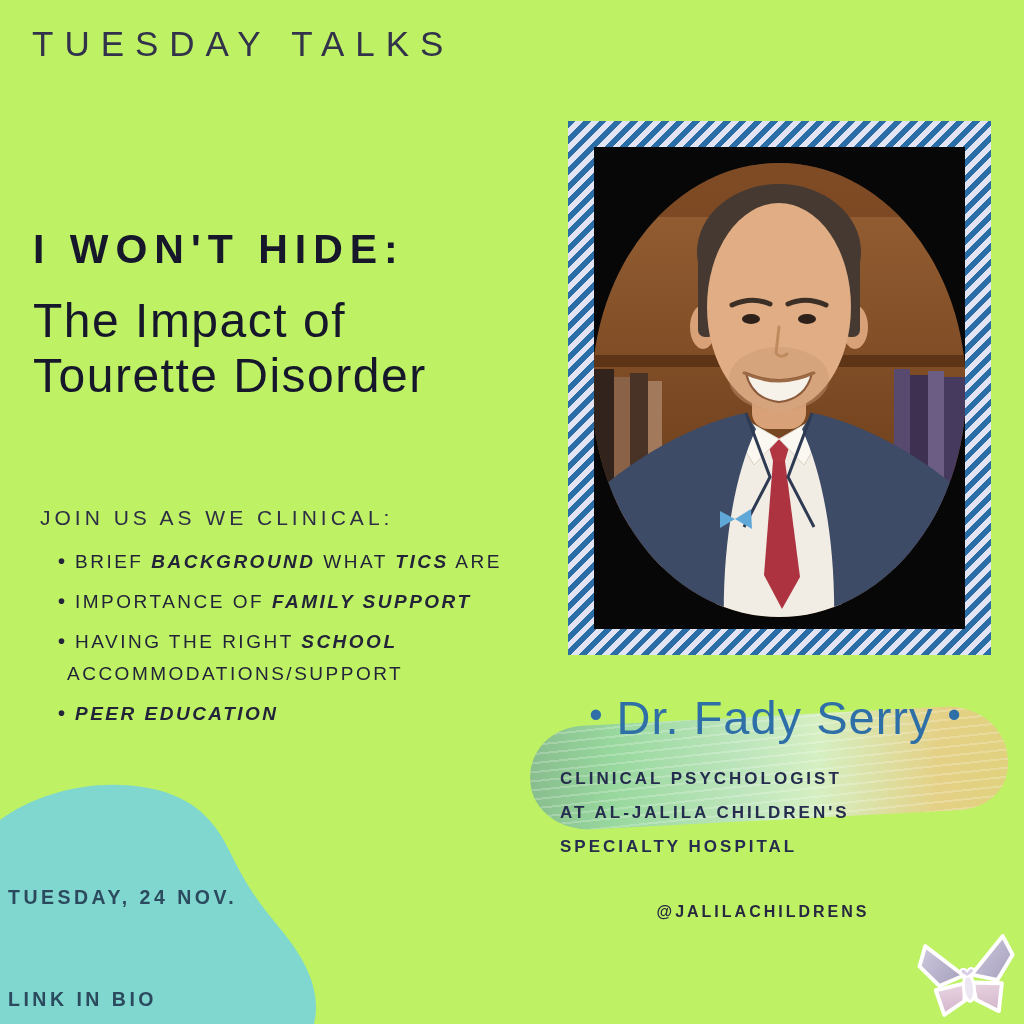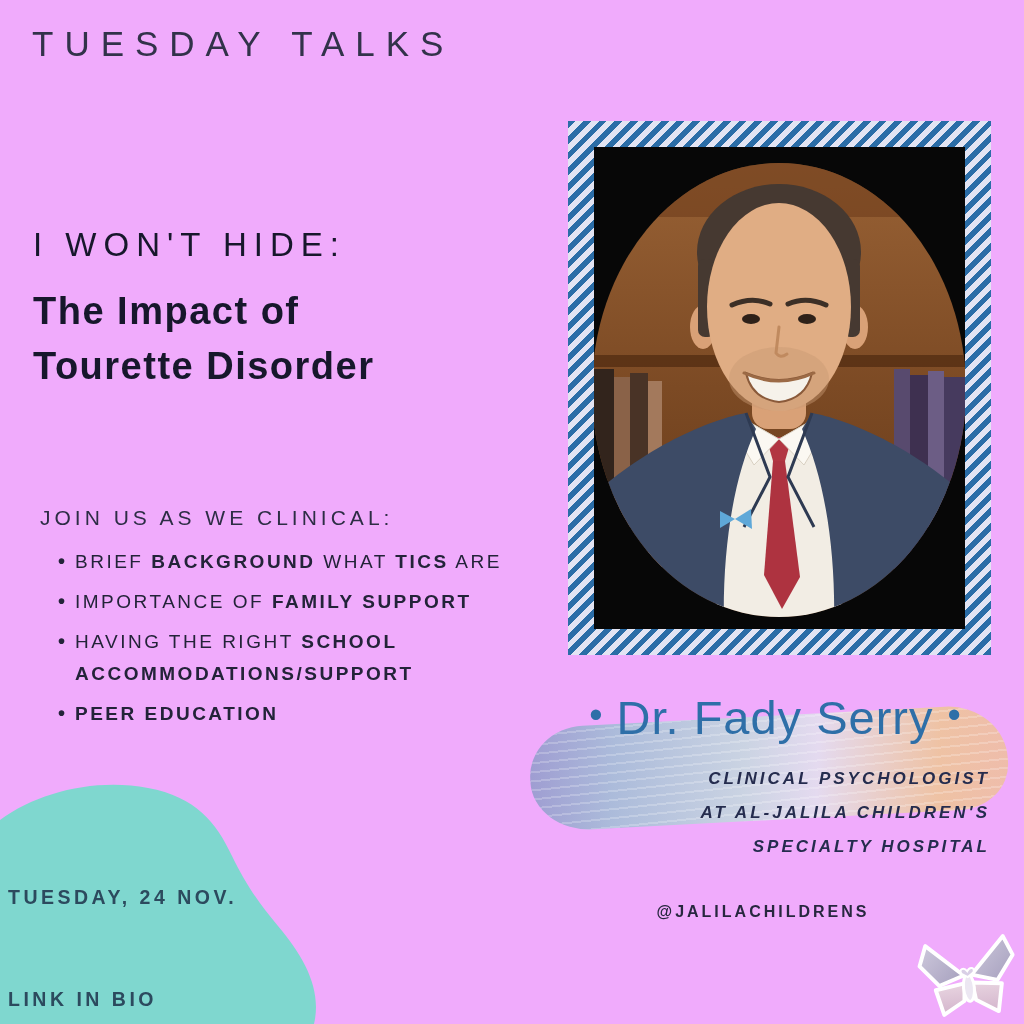--- a/index.html
+++ b/index.html
@@ -1,41 +1,41 @@
 <!DOCTYPE html>
 <html><head>
 <meta charset="utf-8">
 <style>
   html,body { margin:0; padding:0; }
   .poster {
     position:relative; width:1024px; height:1024px; overflow:hidden;
-    background:#f0abfc;
+    background:#bef264;
     font-family:"Liberation Sans", sans-serif;
     color:#1c1c30;
   }
   
   .brand {
     position:absolute; left:32px; top:24px;
     font-size:35px; font-weight:300; letter-spacing:11px; color:#32324a;
   }
   .title { position:absolute; left:33px; top:226px; color:#17172c; }
-  .title-line1 { font-size:33px; font-weight:400; letter-spacing:7px; margin-bottom:20px; }
-  .title-line2, .title-line3 { font-size:38px; font-weight:700; letter-spacing:1.5px; line-height:55px; }
+  .title-line1 { font-size:41px; font-weight:700; letter-spacing:7px; margin-bottom:20px; }
+  .title-line2, .title-line3 { font-size:48px; font-weight:400; letter-spacing:1.5px; line-height:55px; }
   .disc-heading {
     position:absolute; left:40px; top:506px;
     font-size:21px; font-weight:400; letter-spacing:4px; color:#2d2d45;
   }
   .bullets { position:absolute; left:58px; top:548px; width:500px; list-style:none; margin:0; padding:0; }
   .bullets li {
     font-size:19px; letter-spacing:2.5px; color:#232339;
     margin-bottom:13px; line-height:26px; font-weight:400;
   }
   .bullet-dot { display:inline-block; width:17px; color:#232339; font-size:20px; font-weight:700; }
-  .seg-b { font-weight:800; }
-  .line2-indent { margin-left:17px; margin-top:6px;font-weight:bold; }
+  .seg-b { font-weight:800;font-style:italic; }
+  .line2-indent { margin-left:9px; margin-top:6px; }
   
   .blob-svg { position:absolute; left:0; top:778px; }
   .event-date, .event-time, .event-cta {
     position:absolute; left:8px; font-size:19.5px; font-weight:700;
     letter-spacing:3.5px; color:#2c4a5e;
   }
   .event-date { top:886px; }
   .event-time { top:928px; }
   .event-cta  { top:988px; }
   
@@ -61,22 +61,22 @@
     background:repeating-linear-gradient(177deg, transparent 0 7px, rgba(255,255,255,.22) 7px 9px);
   }
   
   .name-row {
     position:absolute; left:545px; top:690px; width:460px; text-align:center;
     color:#2e6fa8; white-space:nowrap;
   }
   .speaker-name { font-size:47px; font-weight:500; letter-spacing:1px; }
   .name-dot { font-size:38px; vertical-align:6px; margin:0 14px; }
   .credentials {
-    position:absolute; left:560px; top:762px; width:430px; text-align:right;
-    font-size:17px; font-weight:700; letter-spacing:3px; line-height:34px; color:#252c4e;font-style:italic;
+    position:absolute; left:560px; top:762px; width:430px; text-align:left;
+    font-size:17px; font-weight:700; letter-spacing:3px; line-height:34px; color:#252c4e;
   }
   .handle {
     position:absolute; left:548px; top:903px; width:430px; text-align:center;
     font-size:16px; font-weight:700; letter-spacing:3px; color:#27273f;
   }
   .butterfly { position:absolute; left:916px; top:936px; transform:rotate(-6deg); }
 </style>
 </head>
 <body>
 

